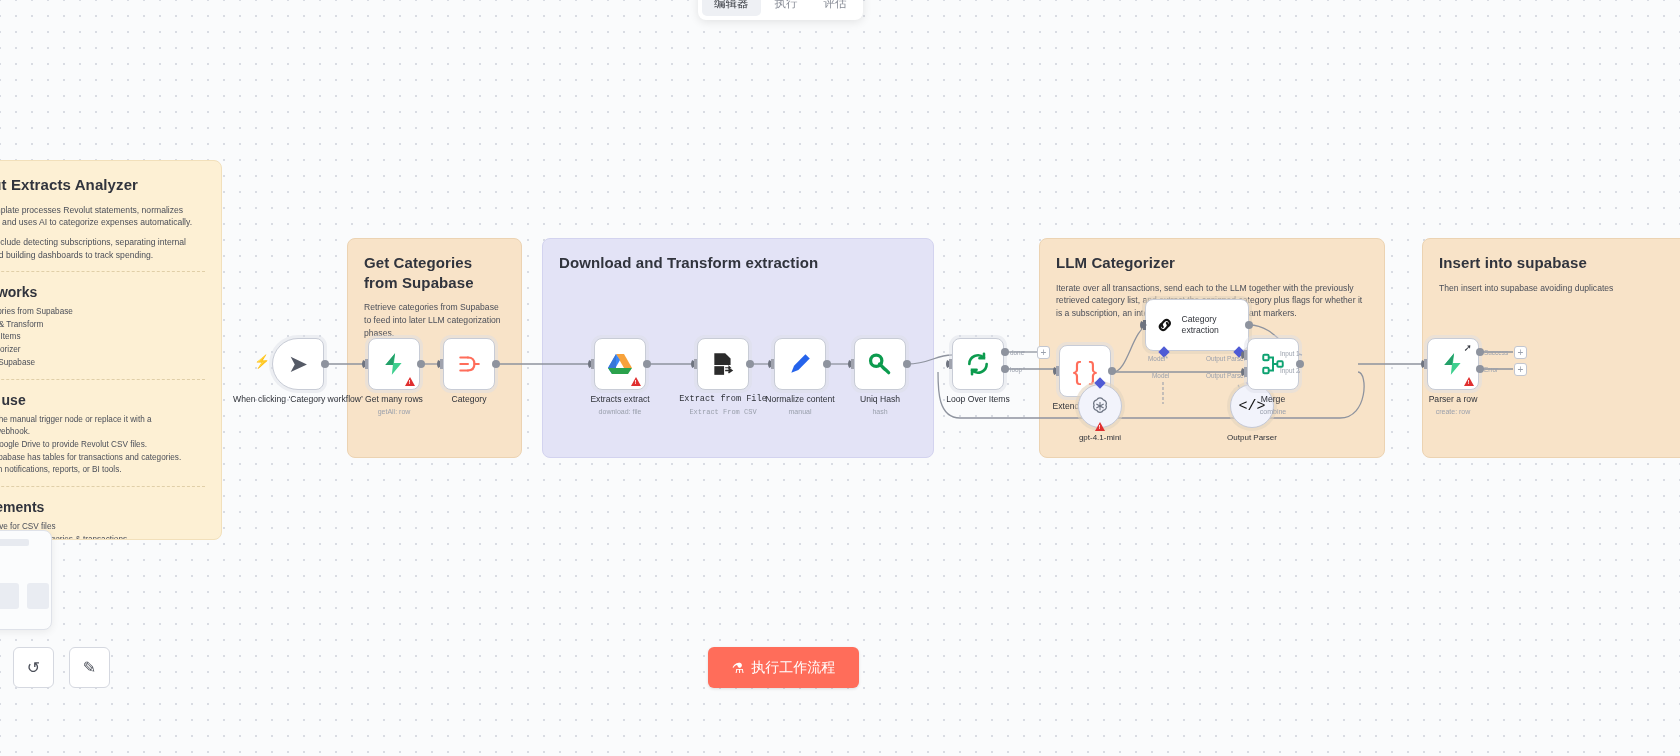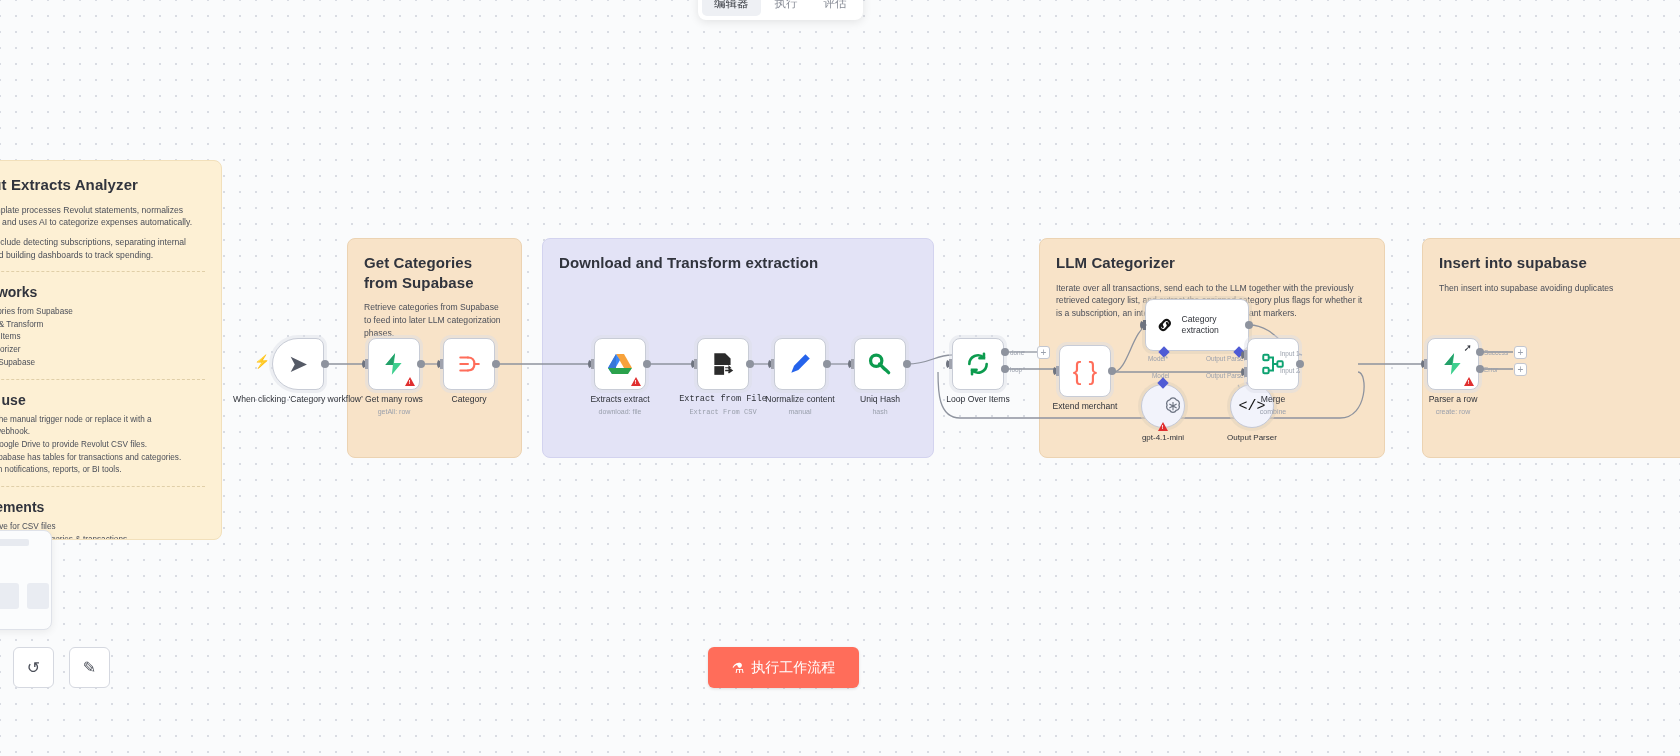--- a/index.html
+++ b/index.html
@@ -401,21 +401,21 @@
 extraction</div>
     <span class="port out" style="position:absolute; right:-5px; top:50%;"></span>
     <span class="diamond" style="left:18px; top:48px;"></span>
     <span class="diamond" style="left:93px; top:48px;"></span>
   </div>
   <div class="plabel" style="left:1148px; top:355px;">Model*</div>
   <div class="plabel" style="left:1206px; top:355px;">Output Parser</div>
   <div class="plabel" style="left:1152px; top:372px;">Model</div>
   <div class="plabel" style="left:1206px; top:372px;">Output Parser</div>
 
-  <div class="subnode" style="left:1141px; top:384px;justify-content:flex-end;">
+  <div class="subnode" style="left:1078px; top:384px;">
     <span class="diamond"></span>
     <svg width="22" height="22" viewBox="0 0 24 24">
       <path d="M12 3.2 a4 4 0 0 1 3.5 2 a4 4 0 0 1 3 5.8 a4 4 0 0 1 -3 5.8 a4 4 0 0 1 -7 0 a4 4 0 0 1 -3 -5.8 a4 4 0 0 1 3 -5.8 a4 4 0 0 1 3.5 -2 z" fill="none" stroke="#6b7280" stroke-width="1.4"></path>
       <path d="M12 7.5 v9 M8 9.8 l8 4.4 M16 9.8 l-8 4.4" stroke="#6b7280" stroke-width="1.2" fill="none"></path>
     </svg>
     <span class="warn" style="right:16px; bottom:-4px;"></span>
     <div class="subnode-label">gpt-4.1-mini</div>
   </div>
 
   <div class="subnode" style="left:1230px; top:384px;">

